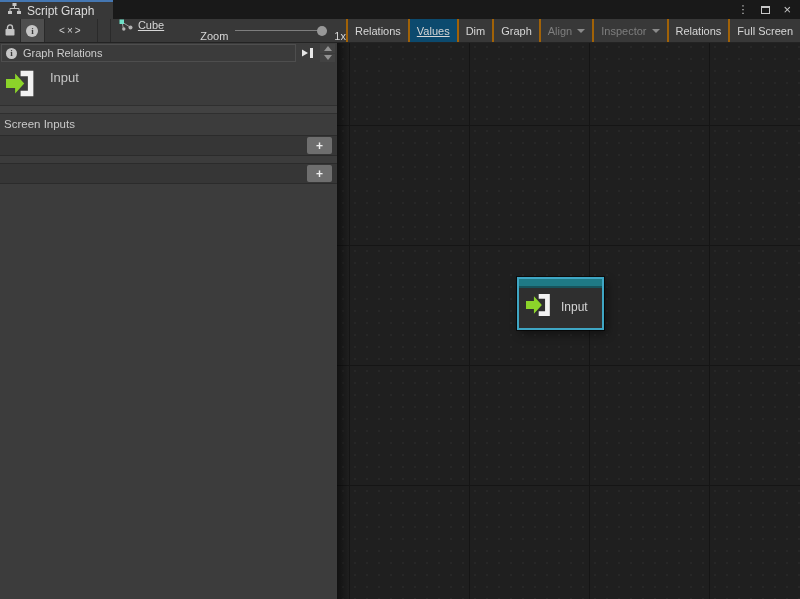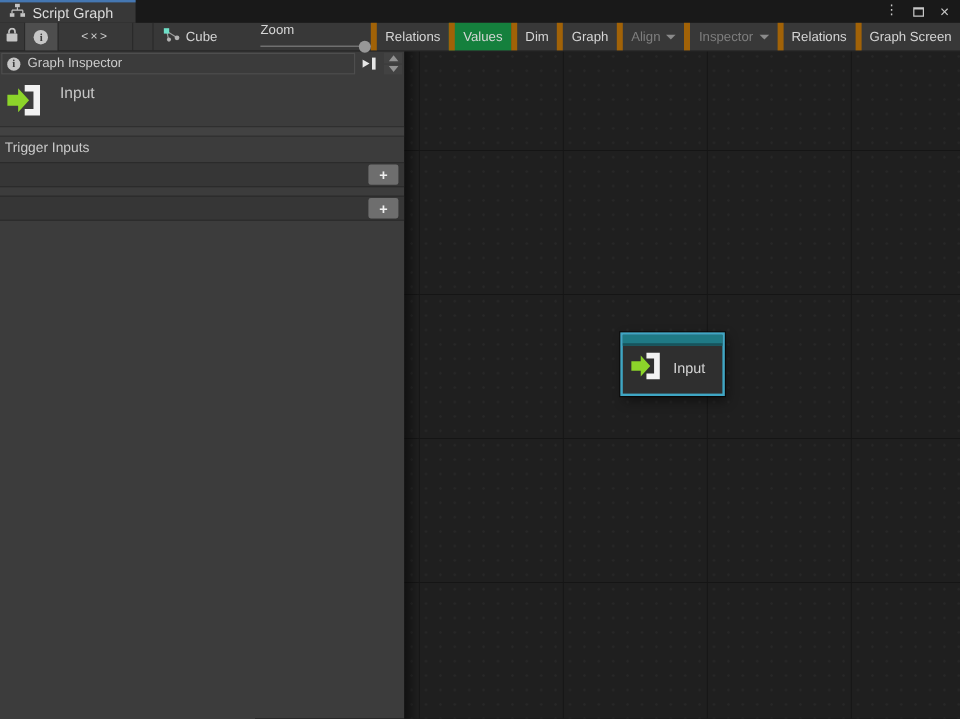--- a/index.html
+++ b/index.html
@@ -13,33 +13,33 @@
   .win-controls { margin-left:auto; display:flex; align-items:center; gap:13px; padding-right:9px; color:#c8c8c8; }
   .kebab { font-size:11px; line-height:1; cursor:default; }
   .maxbox { width:9px; height:8px; border:1px solid #c8c8c8; border-top-width:2px; }
   .closex { font-size:13px; line-height:1; }
 
   
   .toolbar { height:24px; background:#383838; display:flex; align-items:stretch; font-size:11px; color:#d6d6d6; border-bottom:1px solid #232323; }
   .tsep { width:1px; background:#2a2a2a; }
   .tbtn { display:flex; align-items:center; justify-content:center; padding:0 6px; }
   .tbtn.icon-btn { padding:0 5px; }
-  .tbtn.active { background:#15803d; }
+  .tbtn.active { background:#0c4a6e;text-decoration:underline; }
   .tbtn.disabled { color:#7e7e7e; }
   .lock-btn { width:21px; }
   .info-btn { width:28px; background:#4e4e4e; }
   .code-btn { width:66px; letter-spacing:2px; font-size:10px; color:#cfcfcf; }
   .info-circle { width:12px; height:12px; border-radius:50%; background:#c6c6c6; color:#3a3a3a; font-size:9px; font-weight:bold; display:flex; align-items:center; justify-content:center; font-family:"Liberation Serif", serif; }
-  .cube-group { display:flex; align-items:center; gap:5px; padding:0 8px; }
-  .zoom-group { display:flex; align-items:flex-start; margin-left:28px; gap:7px;flex-direction:column; }
+  .cube-group { display:flex; align-items:flex-start; gap:5px; padding:0 8px;text-decoration:underline; }
+  .zoom-group { display:flex; align-items:flex-end; margin-left:28px; gap:7px; }
   .slider { position:relative; width:92px; height:100%; display:flex; align-items:center; }
   .slider-track { width:100%; height:1px; background:#7e7e7e; }
   .slider-handle { position:absolute; right:0; top:50%; margin-top:-5px; width:10px; height:10px; border-radius:50%; background:#989898; }
   .right-group { margin-left:auto; display:flex; align-items:stretch; }
-  .right-group .tbtn { border-left:5px solid #a16207; padding:2px 7px; white-space:nowrap; }
+  .right-group .tbtn { border-left:2px solid #a16207; padding:2px 7px; white-space:nowrap; }
   .caret { width:0; height:0; border-left:4px solid transparent; border-right:4px solid transparent; border-top:4px solid #8a8a8a; margin-left:5px; }
 
   
   .main { display:flex; height:556px; }
 
   
   .inspector { width:337px; background:#3c3c3c; display:flex; flex-direction:column; }
   .insp-header { height:19px; display:flex; align-items:stretch; padding:1px 2px 0 1px; }
   .insp-titlebox { flex:1; border:1px solid #4e4e4e; background:#3b3b3b; display:flex; align-items:center; gap:6px; padding:0 4px; font-size:11px; color:#cccccc; }
   .sidebar-btn { width:20px; display:flex; align-items:center; justify-content:center; margin-left:2px; }
@@ -155,32 +155,32 @@
           <span class="caret"></span>
         </div>
       <div class="tbtn disabled">
           <span>Inspector</span>
           <span class="caret"></span>
         </div>
       <div class="tbtn">
           <span>Relations</span>
         </div>
       <div class="tbtn">
-          <span>Graph Screen</span>
+          <span>Full Screen</span>
         </div>
     </div>
   </div>
 
   <div class="main">
 
     <div class="inspector">
       <div class="insp-header">
         <div class="insp-titlebox">
           <span class="info-circle" style="width:11px;height:11px;">i</span>
-          <span>Graph Inspector</span>
+          <span>Graph Relations</span>
         </div>
         <div class="sidebar-btn">
           <svg width="12" height="12" viewBox="0 0 12 12">
               <polygon points="0,2.5 6,6 0,9.5" fill="#e6e6e6"></polygon>
               <rect x="8" y="1" width="3" height="10" fill="#e6e6e6"></rect>
             </svg>
         </div>
         <div class="scroll-col">
           <div class="scroll-btn">
               <span class="tri-up"></span>
@@ -196,21 +196,21 @@
           <svg width="31" height="29" viewBox="0 0 34 30">
               <path d="M16 1 L30 1 L30 29 L16 29 L16 23 L24 23 L24 7 L16 7 Z" fill="#f2f2f2"></path>
               <polygon points="0,10 10,10 10,4 20,15 10,26 10,20 0,20" fill="#8cd42a"></polygon>
             </svg>
         </span>
         <span class="summary-name">Input</span>
       </div>
 
       <div class="sep-band"></div>
 
-      <div class="section-label">Trigger Inputs</div>
+      <div class="section-label">Screen Inputs</div>
       <div class="section-row">
         <div class="add-btn">+</div>
       </div>
 
       <div class="section-gap"></div>
 
       <div class="section-row">
         <div class="add-btn">+</div>
       </div>
 

